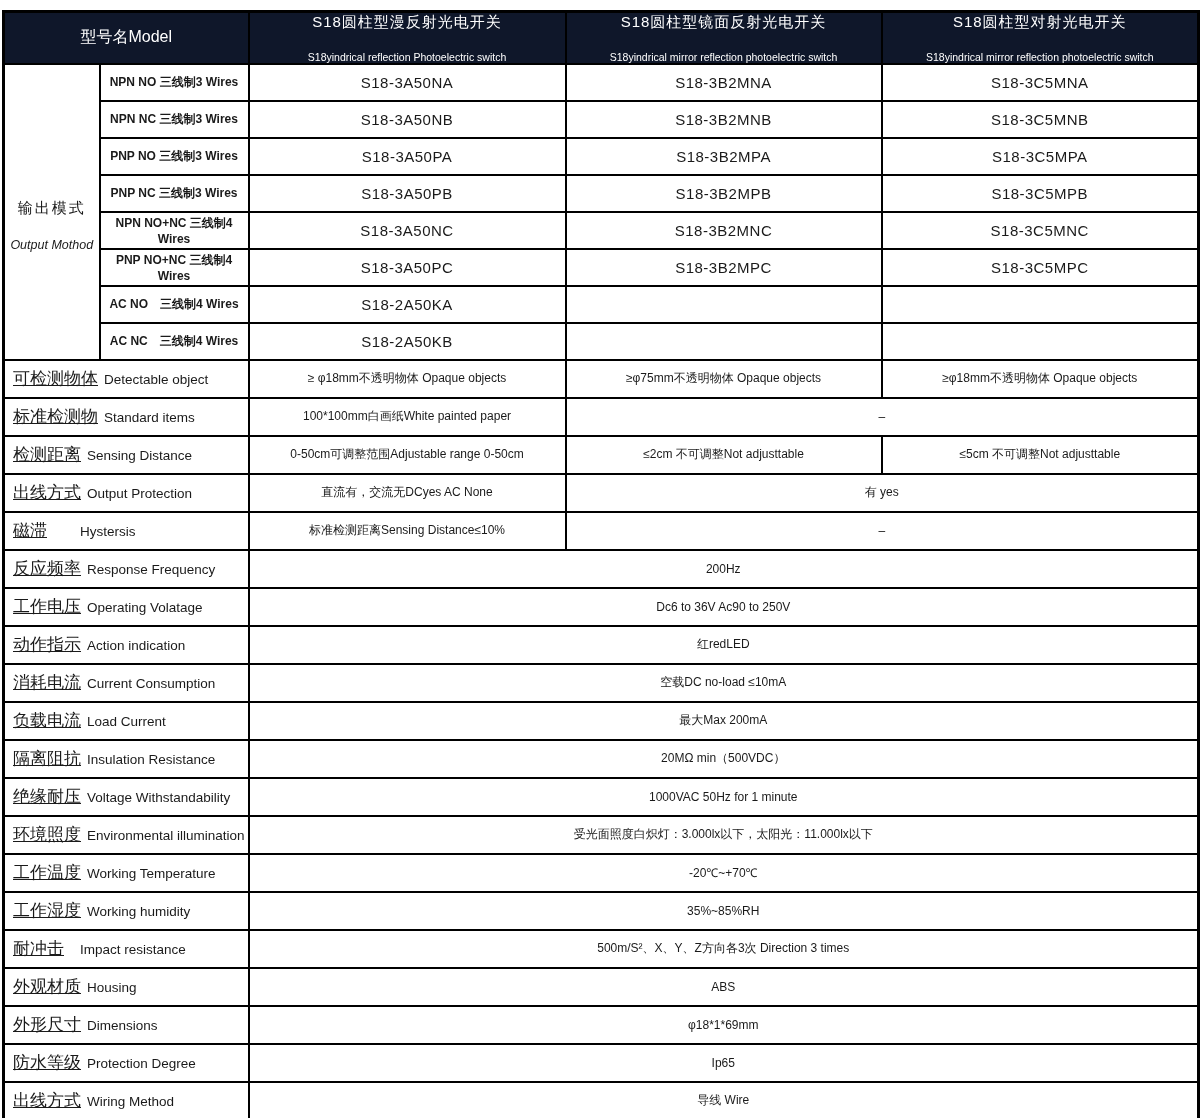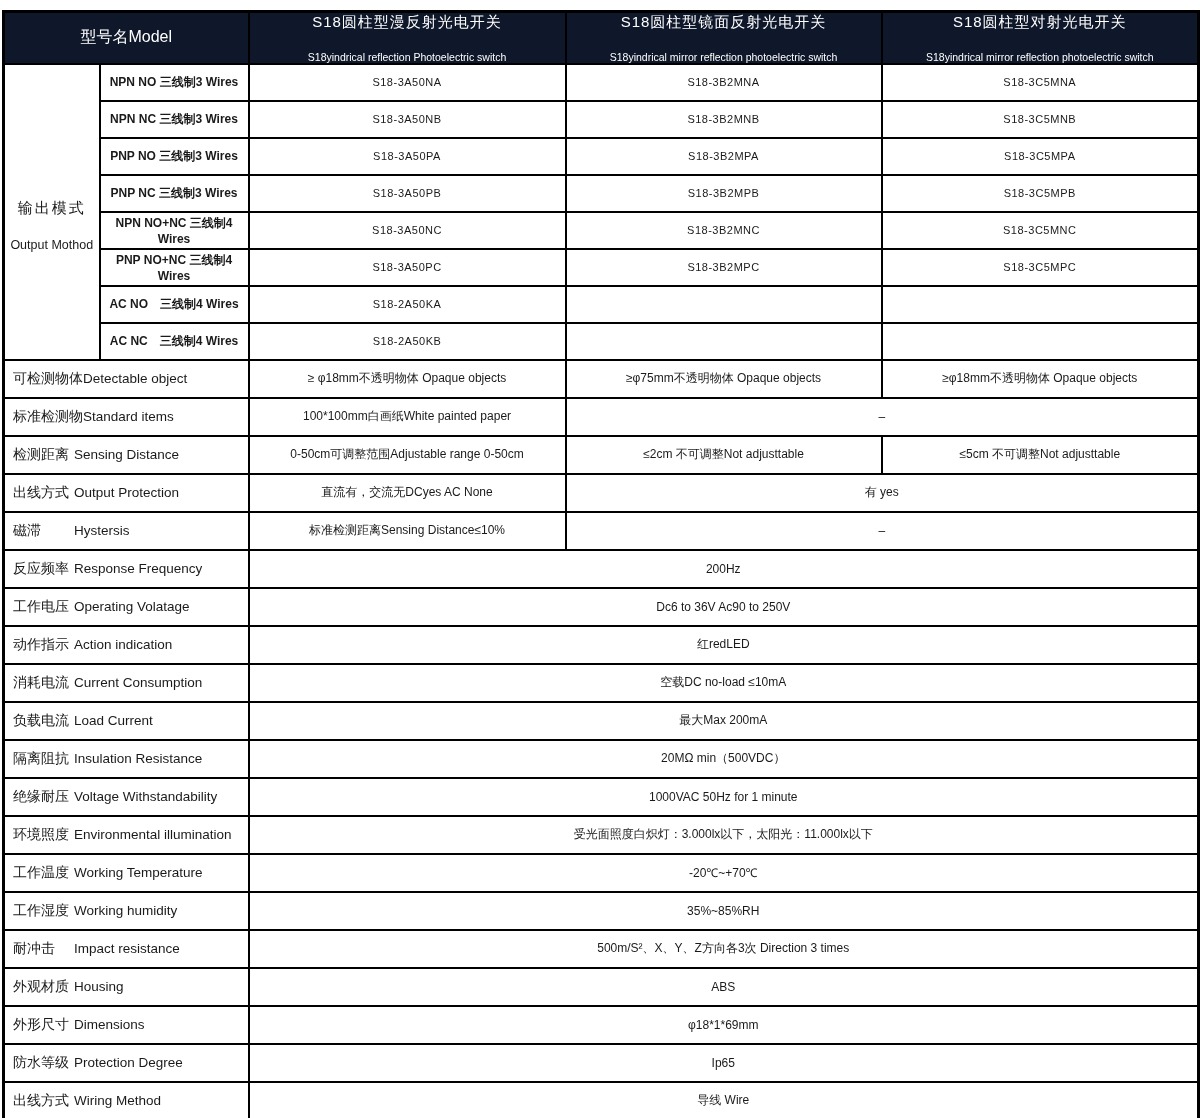--- a/index.html
+++ b/index.html
@@ -29,26 +29,26 @@
     background: #0f172a;
     color: #ffffff;
     height: 41px;
     font-weight: normal;
   }
   .hcn { font-size: 15px; letter-spacing: 1px; line-height: 1.25; }
   .hen { font-size: 10.5px; margin-top: 19px; }
   tr.r-out td { height: 35px; }
   tr.r-spec td { height: 36px; }
   td.mode .mcn { font-size: 15px; letter-spacing: 2px; margin-top: 28px; }
-  td.mode .men { font-size: 12.5px; margin-top: 20px; }
+  td.mode .men { font-size: 12.5px; margin-top: 20px; font-style: italic; }
   td.wiring { font-size: 12px; font-weight: bold; }
-  td.model { font-size: 11px; letter-spacing: 0.5px; }
+  td.model { font-size: 15px; letter-spacing: 0.5px; }
   td.lab { text-align: left; padding-left: 8px; }
-  .lcn { display: inline-block; min-width: 61px; font-size: 14px; white-space: nowrap; }
-  .len { font-size: 13.5px; }
+  .lcn { display: inline-block; min-width: 61px; font-size: 17px; white-space: nowrap; text-decoration: underline; }
+  .len { font-size: 13.5px; margin-left: 6px; }
   td.val { font-size: 12px; }
 </style>
 </head>
 <body>
 
 <table class="spec">
   <colgroup>
     <col style="width:96px">
     <col style="width:149px">
     <col style="width:317px">

